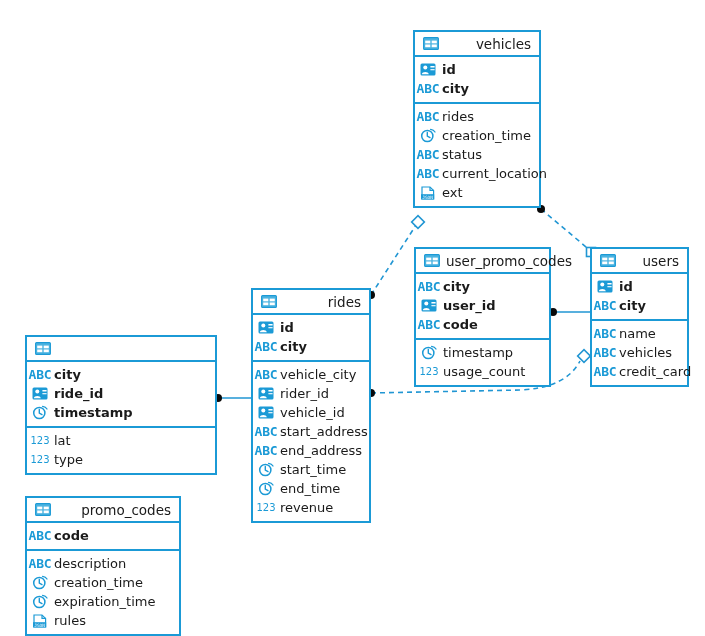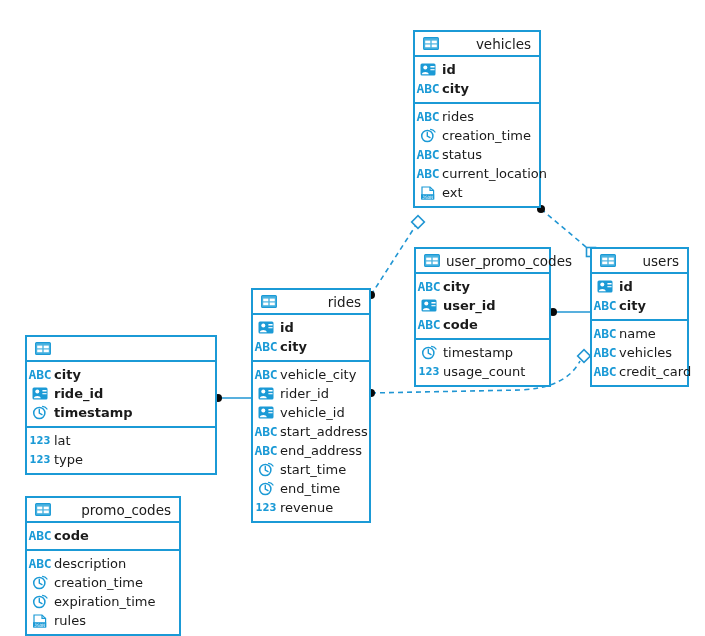--- a/index.html
+++ b/index.html
@@ -56,21 +56,21 @@
   .ico{flex:0 0 auto;display:inline-flex;align-items:center;justify-content:center;}
   .ico svg{display:block;}
   .ico-abc{
     font-family:"DejaVu Sans Mono","Liberation Mono",monospace;
     font-size:13px;font-weight:bold;color:#1b9ad6;
     letter-spacing:-0.2px;line-height:1;
     width:16px;
   }
   .ico-123{
     font-family:"DejaVu Sans","Liberation Sans",sans-serif;
-    font-size:10px;font-weight:bold;color:#1b9ad6;
+    font-size:10px;font-weight:normal;color:#1b9ad6;
     line-height:1;width:16px;
   }
 </style>
 </head>
 <body>
 
 <div id="canvas">
   <svg id="wires" viewBox="0 0 705 636" xmlns="http://www.w3.org/2000/svg">
       <g>
         <path d="M 541 209 L 592 252" fill="none" stroke="#2196d3" stroke-width="1.6" stroke-dasharray="5,4"></path>

